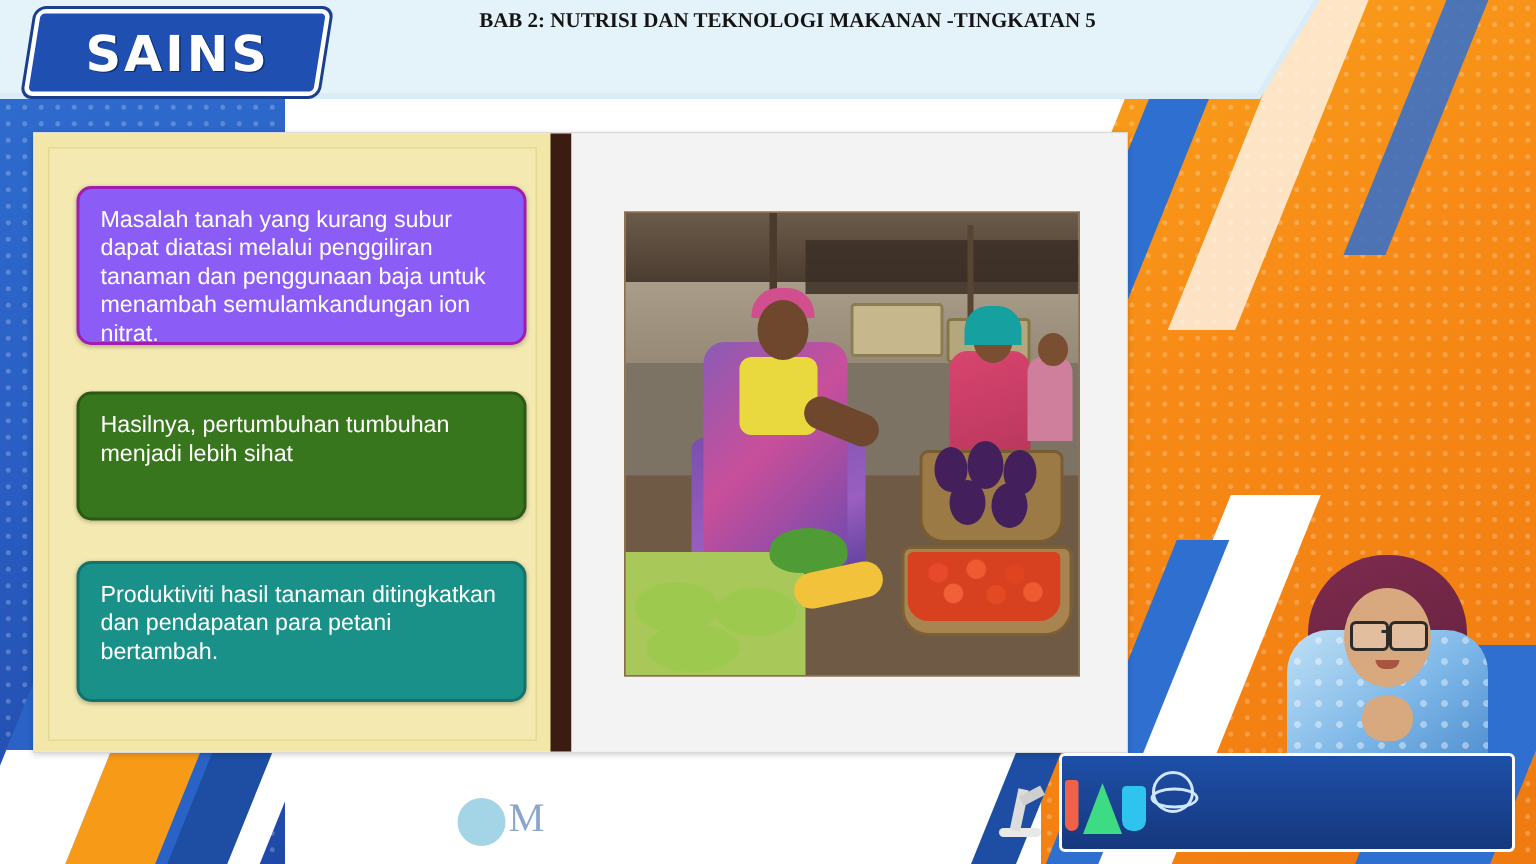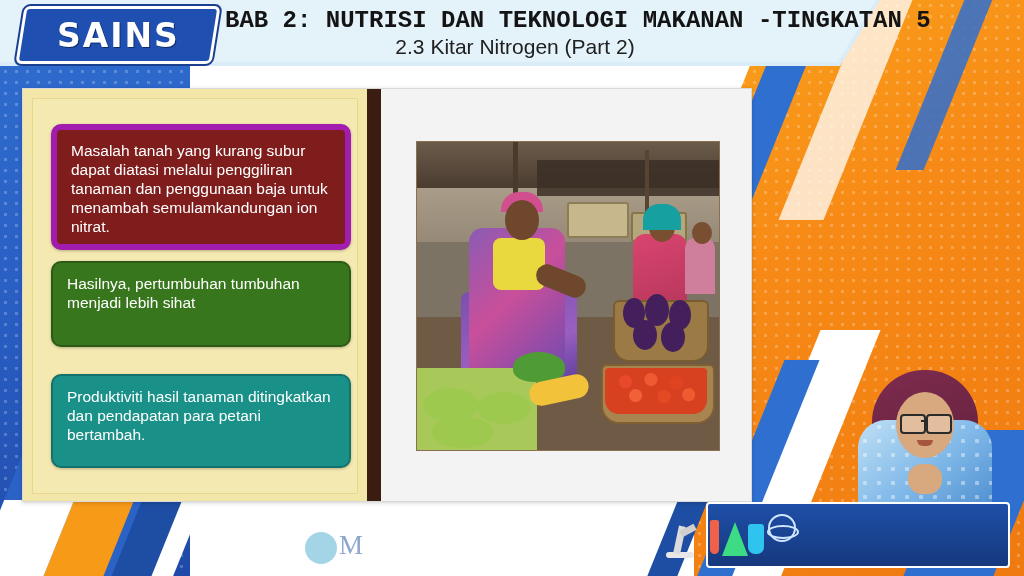--- a/index.html
+++ b/index.html
@@ -66,22 +66,22 @@
     transform:skewX(-9deg);
   }
   .logo-text{
     transform:skewX(9deg);
     color:#ffffff;font-weight:bold;font-size:33px;letter-spacing:2px;
     font-family:"DejaVu Sans",sans-serif;
     text-shadow:1px 1px 0 #0e2c6b;
   }
   .header-title{
     position:absolute;left:225px;top:7px;width:600px;
-    text-align:center;color:#141414;font-weight:bold;font-size:24px;
-    font-family:Liberation Mono, monospace;white-space:nowrap;
+    text-align:center;color:#141414;font-weight:bold;font-size:14px;
+    font-family:Liberation Serif, serif;white-space:nowrap;
   }
   .header-subtitle{
     position:absolute;left:225px;top:35px;width:580px;
     text-align:center;color:#202020;font-size:21px;
     font-family:"Liberation Sans",sans-serif;
   }
 
   
   .slide-card{
     position:absolute;left:22px;top:88px;width:728px;height:412px;
@@ -104,21 +104,21 @@
     position:absolute;left:358px;top:0;width:370px;height:412px;background:#f3f3f3;
   }
 
   .text-box{
     position:absolute;border-radius:10px;color:#ffffff;
     font-size:15.5px;line-height:1.22;padding:12px 14px;
     box-sizing:border-box;
     font-family:"Liberation Sans",sans-serif;
     box-shadow:0 1px 3px rgba(0,0,0,.25);
   }
-  .tb1{left:28px;top:35px;width:300px;height:126px;background:#7f1d1d;border:6px solid #a21caf;}
+  .tb1{left:28px;top:35px;width:300px;height:106px;background:#8b5cf6;border:2px solid #a21caf;}
   .tb2{left:28px;top:172px;width:300px;height:86px;background:#38761d;border:2px solid #2a5a15;}
   .tb3{left:28px;top:285px;width:300px;height:94px;background:#1a9188;border:2px solid #13726b;}
 
   
   .photo-frame{
     position:absolute;left:35px;top:52px;width:302px;height:308px;
     overflow:hidden;background:#9a7f5f;border:1px solid #8a7050;
   }
   .ph{position:absolute;}
   .ph-sky{left:0;top:0;width:302px;height:120px;background:linear-gradient(180deg,#b9ad99 0%,#8f8270 100%);}
@@ -232,21 +232,20 @@
   <div class="shard s-l4"></div>
   <div class="shard s-l5"></div>
   <div class="shard s-l6"></div>
 
   <div class="header-band"></div>
   <div class="header-band-inner"></div>
   <div class="logo-badge">
     <span class="logo-text">SAINS</span>
   </div>
   <div class="header-title">BAB 2: NUTRISI DAN TEKNOLOGI MAKANAN -TINGKATAN 5</div>
-  <div class="header-subtitle">2.3 Kitar Nitrogen (Part 2)</div>
 
   <div class="slide-card">
     <div class="slide-yellow"></div>
     <div class="slide-yellow-inner"></div>
     <div class="slide-darkbar"></div>
     <div class="slide-right">
 
       <div class="photo-frame">
         <div class="ph ph-sky"></div>
         <div class="ph ph-wall"></div>

